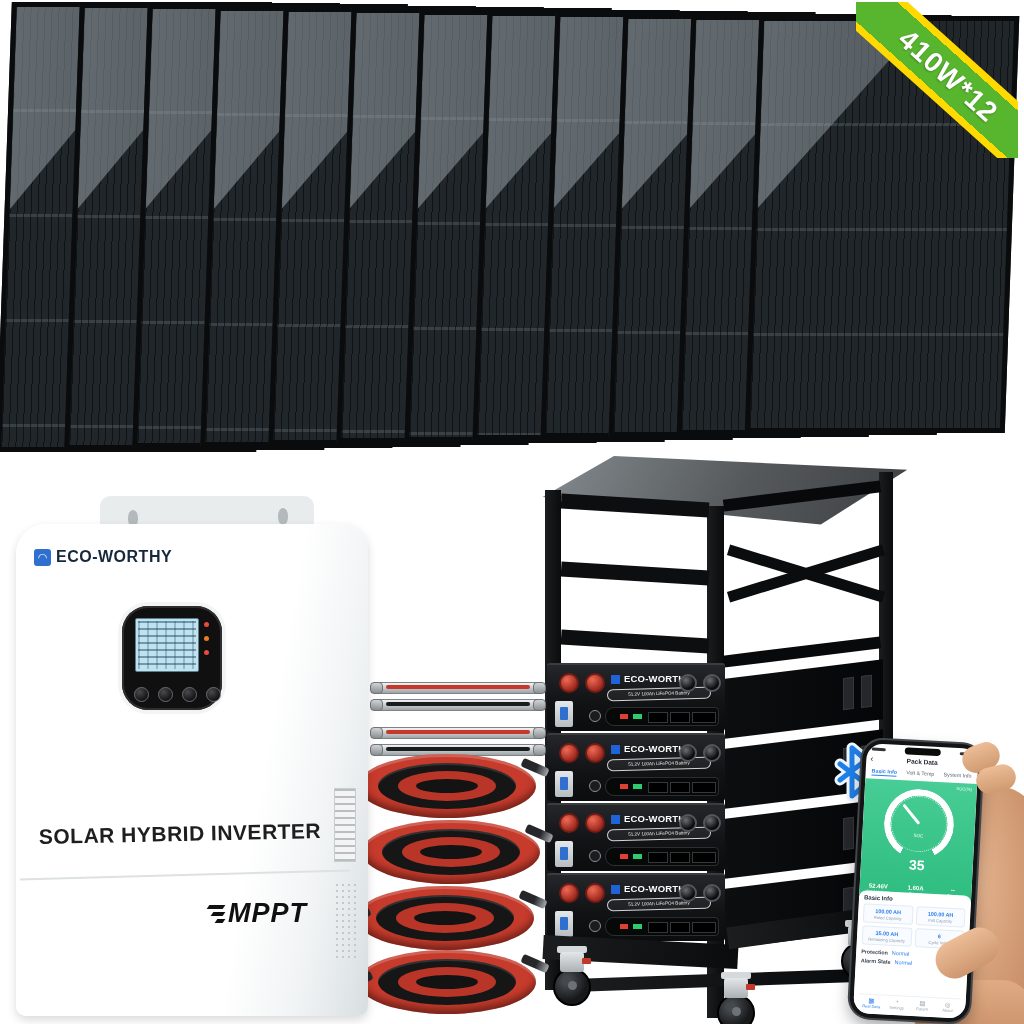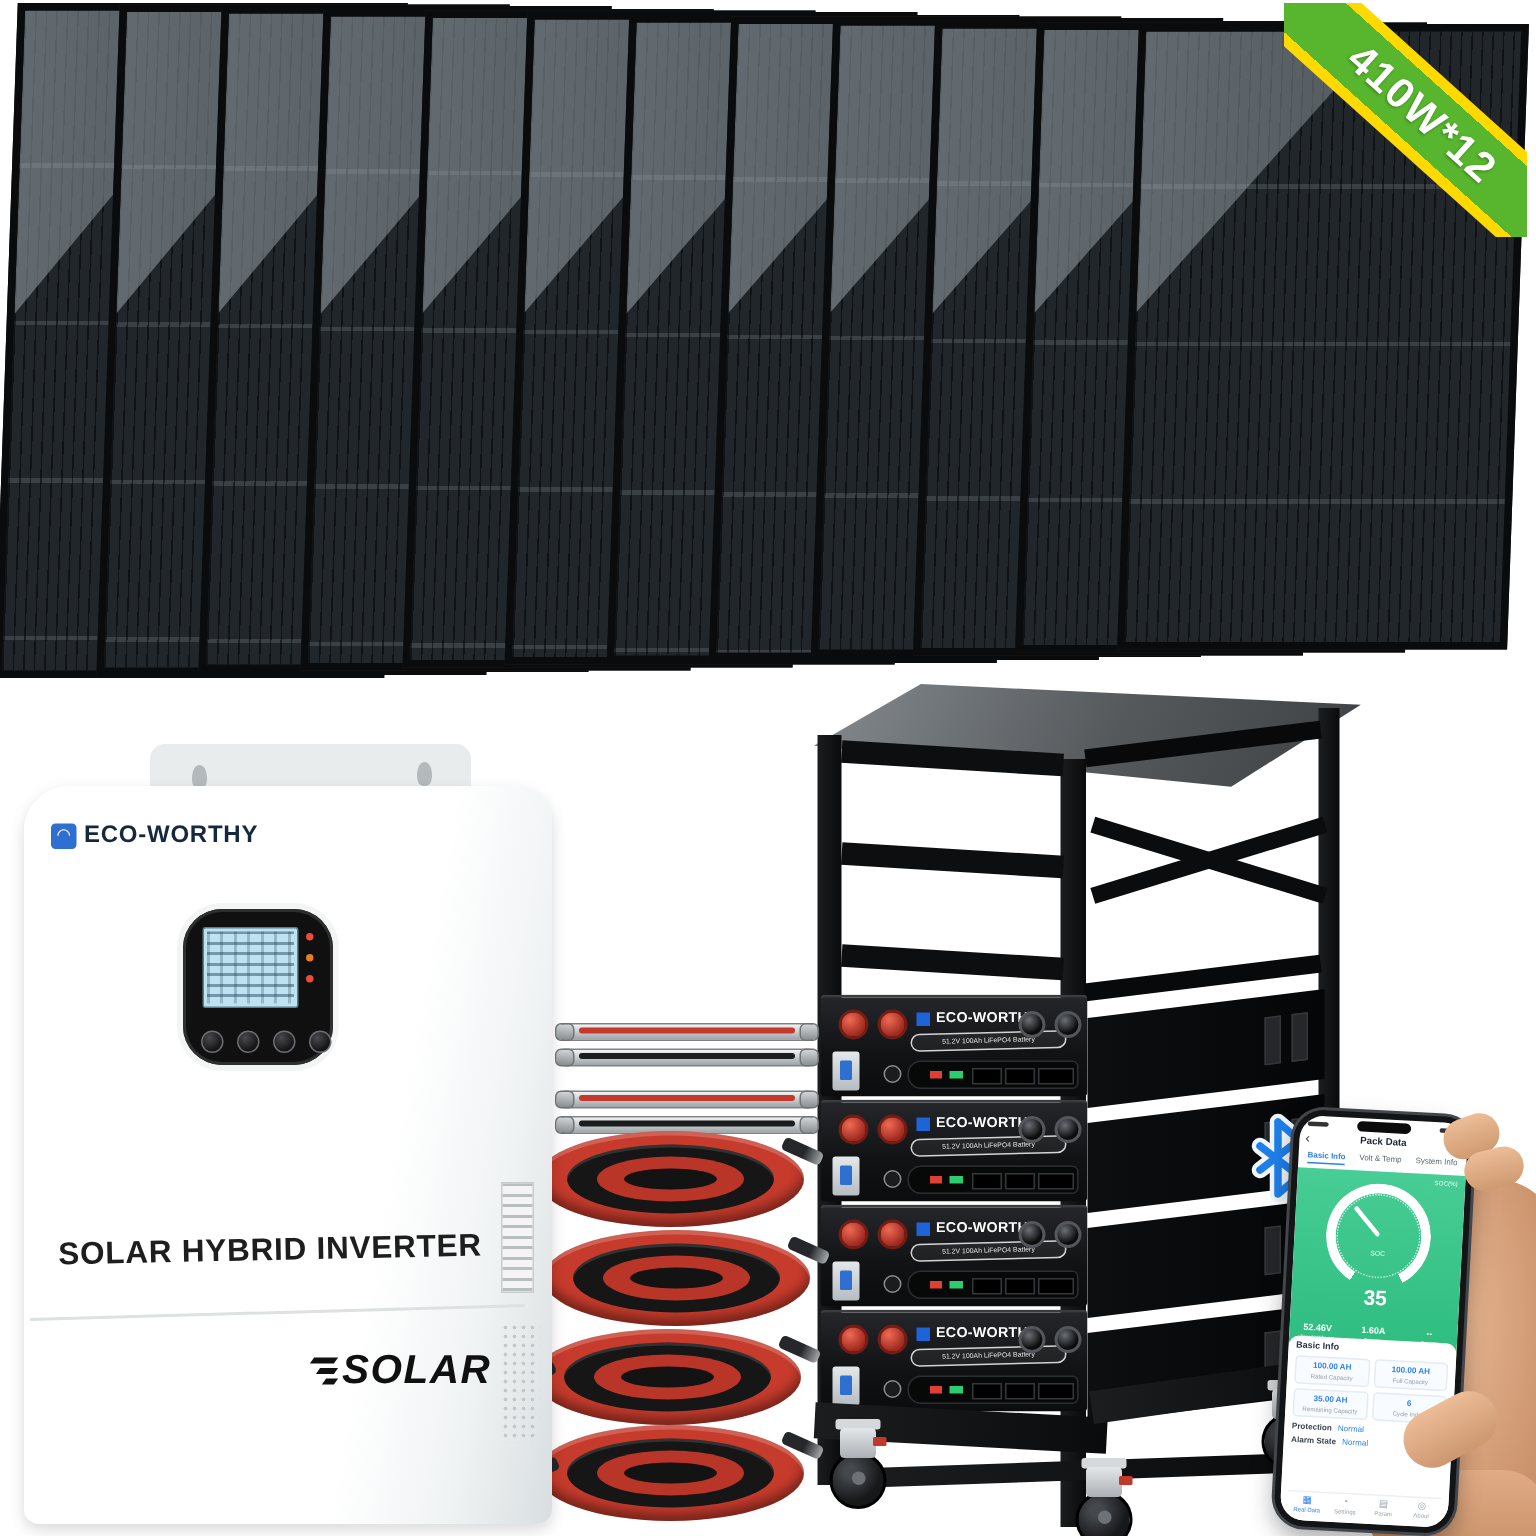--- a/index.html
+++ b/index.html
@@ -230,21 +230,21 @@
     </div>
   </div>
   <div class="inv-title">SOLAR HYBRID INVERTER</div>
   <div class="seam"></div>
   <div class="mppt">
     <span class="bars">
       <i style="width:16px"></i>
         <i style="width:12px"></i>
         <i style="width:8px"></i>
     </span>
-    <span class="txt">SOLAR</span>
+    <span class="txt">MPPT</span>
   </div>
   <div class="sidelabel"></div>
   <div class="vent"></div>
 
   <div class="linkpair" style="top:682px;">
     <div class="tube">
         <span class="core red"></span>
       </div>
     <div class="tube">
         <span class="core blk"></span>

